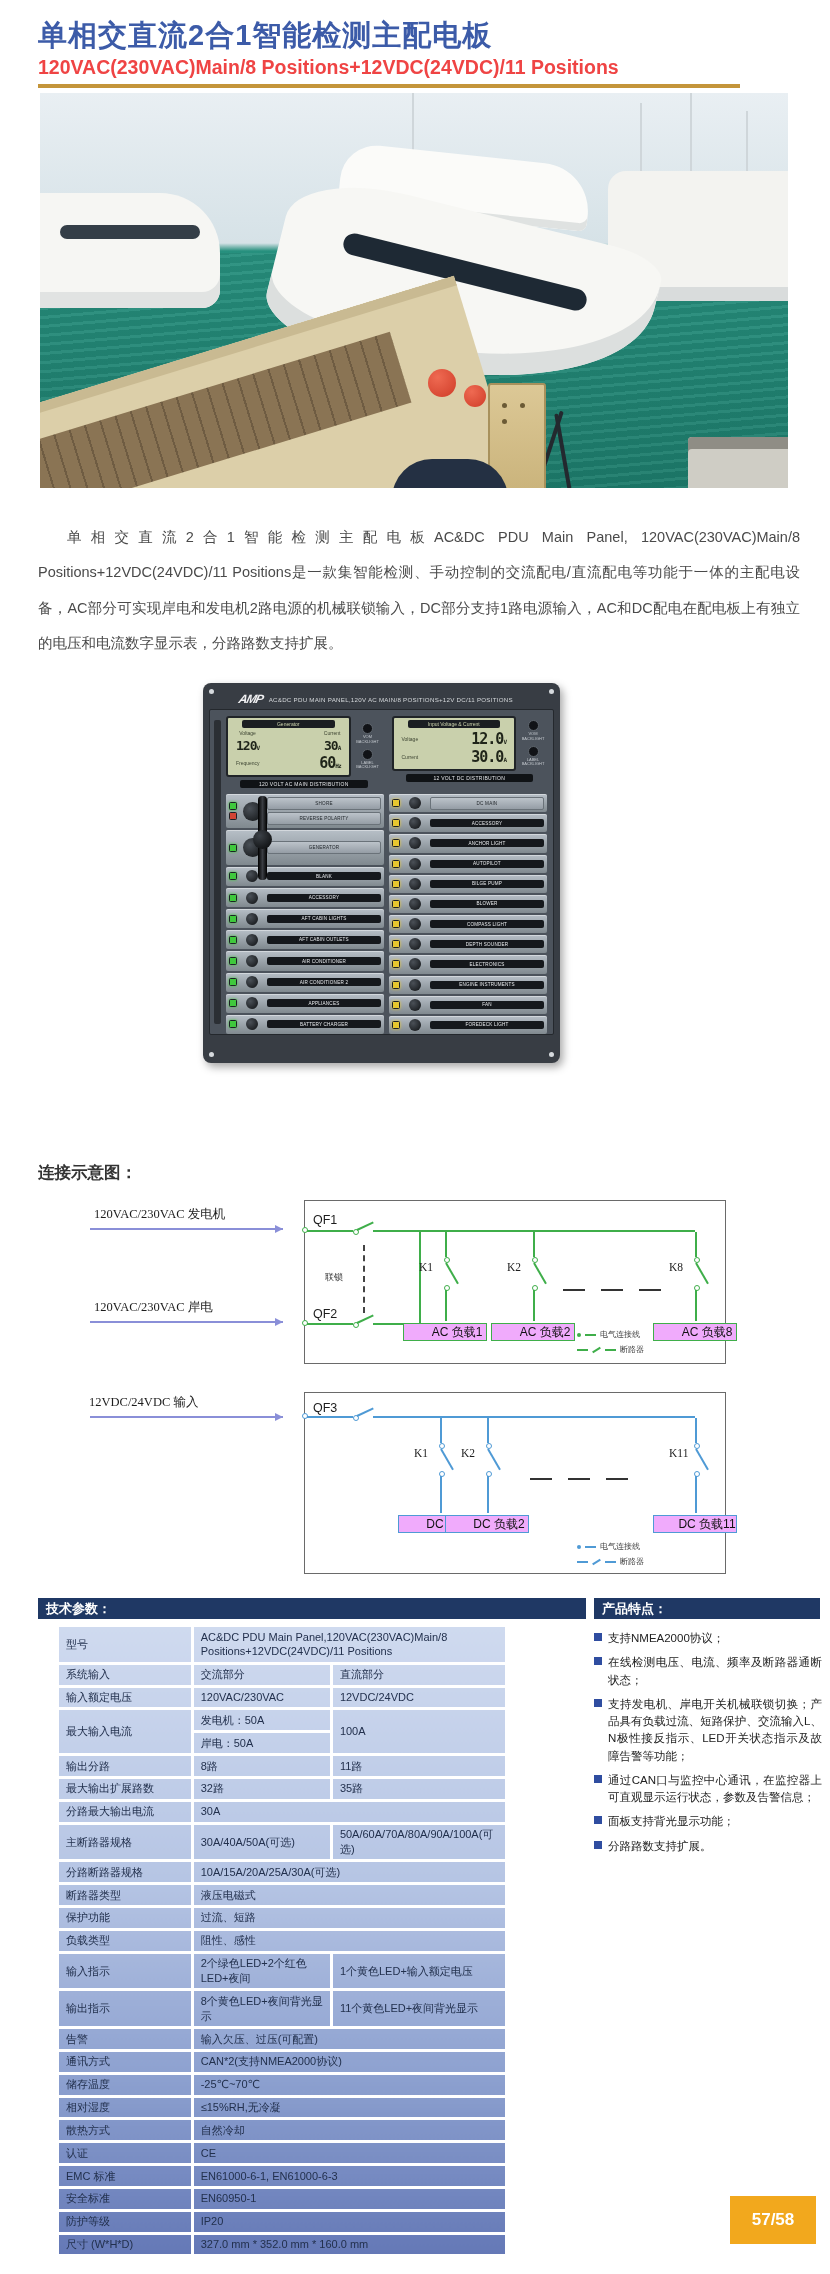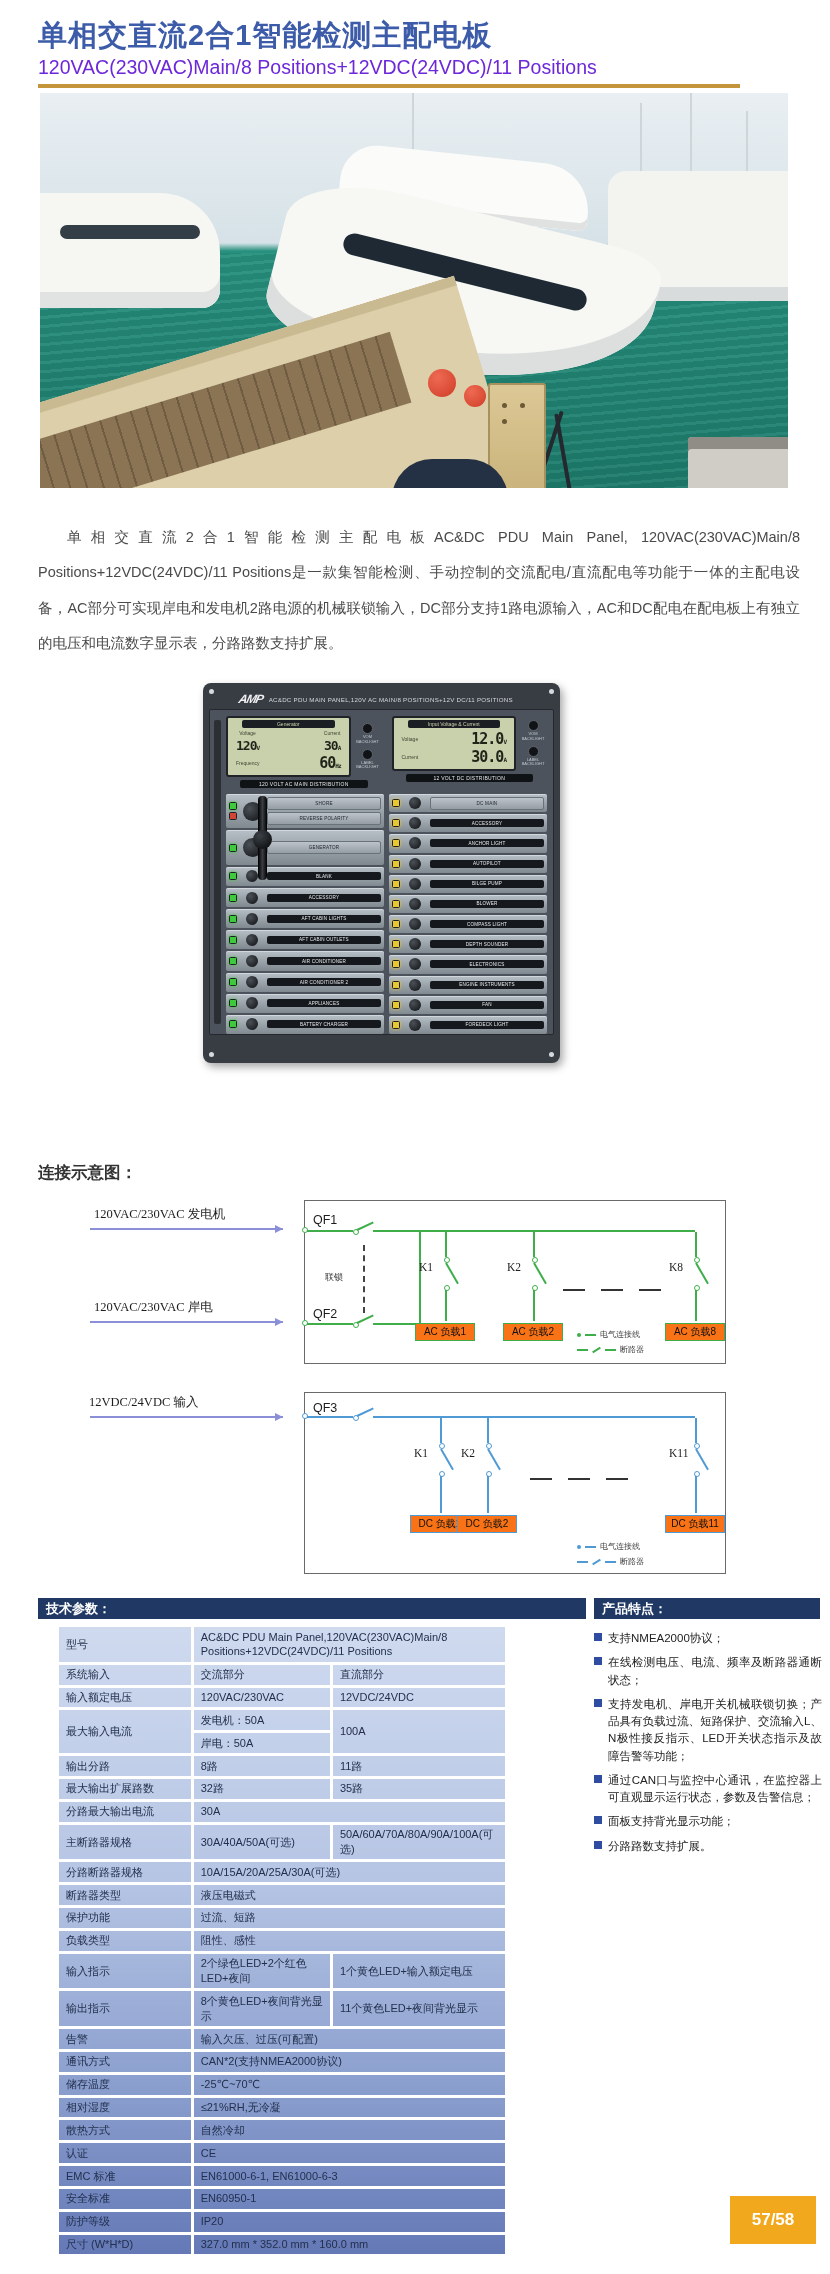--- a/index.html
+++ b/index.html
@@ -1,20 +1,20 @@
 <!DOCTYPE html>
 <html><head>
 <meta charset="utf-8">
 <style>
   html,body{margin:0;padding:0;background:#fff;}
   .page{position:relative;width:830px;height:2274px;background:#fff;overflow:hidden;
         font-family:"Liberation Sans","DejaVu Sans",sans-serif;}
   
   .h1{position:absolute;left:38px;top:16px;font-size:29px;font-weight:bold;color:#3C5BA8;letter-spacing:1px;}
-  .h2{position:absolute;left:38px;top:56px;font-size:19.5px;font-weight:normal;color:#6d28d9;}
+  .h2{position:absolute;left:38px;top:56px;font-size:19.5px;font-weight:bold;color:#ef4444;}
   .rule{position:absolute;left:38px;top:84px;width:702px;height:4px;background:#C4953A;}
   
   .photo{position:absolute;left:40px;top:93px;width:748px;height:395px;overflow:hidden;
          background:linear-gradient(#e9eff3 0%,#d6e2e7 38%,#27907e 40%,#1d7b6b 100%);}
   .photo *{position:absolute;}
   .mast{width:2px;background:#cfd6da;}
   .boatsR{right:-30px;top:78px;width:210px;height:130px;background:#f3f3f0;border-radius:18px 0 0 40px;box-shadow:inset 0 -14px 0 #d9dcdc;}
   .boatL{left:-30px;top:100px;width:210px;height:115px;background:#f6f6f3;border-radius:14px 60px 18px 10px;box-shadow:inset 0 -16px 0 #e1e3e2;}
   .boatLwin{left:20px;top:132px;width:140px;height:14px;background:#343e47;border-radius:8px;}
   .yachtTop{left:300px;top:62px;width:250px;height:64px;background:#fbfbf9;border-radius:36px 48px 8px 8px;box-shadow:inset 0 -8px 0 #dfe2e1;transform:rotate(6deg);}
@@ -90,22 +90,22 @@
   .hwire{position:absolute;height:2px;background:var(--c);}
   .vwire{position:absolute;width:2px;background:var(--c);}
   .term{position:absolute;width:4px;height:4px;border:1.5px solid var(--c);border-radius:50%;background:#fff;}
   .qfblade{position:absolute;width:18px;height:2px;background:var(--c);transform:rotate(-25deg);transform-origin:left center;}
   .kblade{position:absolute;width:2px;height:24px;background:var(--c);transform:rotate(-30deg);transform-origin:top center;}
   .inline{position:absolute;height:2px;background:#8a8fd8;}
   .arrow{position:absolute;width:0;height:0;border-left:8px solid #8a8fd8;border-top:4px solid transparent;border-bottom:4px solid transparent;}
   .inlab{position:absolute;font-size:12.5px;color:#1d1d1d;font-family:Liberation Serif, serif;}
   .qf{position:absolute;font-size:12.5px;color:#1d1d1d;}
   .k{position:absolute;font-size:11.5px;color:#1d1d1d;font-family:"Liberation Serif","DejaVu Serif",serif;}
-  .load{position:absolute;width:58px;height:16px;border:1.5px solid var(--c);background:#f97316;color:#111;
-        font-size:10px;display:flex;align-items:center;justify-content:center;transform:translateX(-50%);}
+  .load{position:absolute;width:58px;height:16px;border:1.5px solid var(--c);background:#f0abfc;color:#111;
+        font-size:12px;display:flex;align-items:center;justify-content:center;transform:translateX(-50%);padding-left:24px;}
   .dash{position:absolute;width:22px;height:2px;background:#333;}
   .ilk{position:absolute;border-left:2px dashed #444;}
   .ilklab{position:absolute;font-size:9px;color:#333;}
   .legend{position:absolute;}
   .lgrow{display:flex;align-items:center;gap:4px;margin-bottom:4px;text-align:center;}
   .lgdot{width:4px;height:4px;border-radius:50%;background:var(--c);}
   .lgline{width:11px;height:2px;background:var(--c);}
   .lgblade{width:9px;height:2px;background:var(--c);transform:rotate(-32deg);}
   .lgtext{font-size:8px;color:#444;}
   
@@ -687,21 +687,21 @@
         <tr>
           <td class="lab">通讯方式</td>
           <td class="val" colspan="2">CAN*2(支持NMEA2000协议)</td>
         </tr>
         <tr>
           <td class="lab">储存温度</td>
           <td class="val" colspan="2">-25℃~70℃</td>
         </tr>
         <tr>
           <td class="lab">相对湿度</td>
-          <td class="val" colspan="2">≤21%RH,无冷凝</td>
+          <td class="val" colspan="2">≤15%RH,无冷凝</td>
         </tr>
         <tr>
           <td class="lab">散热方式</td>
           <td class="val" colspan="2">自然冷却</td>
         </tr>
         <tr>
           <td class="lab">认证</td>
           <td class="val" colspan="2">CE</td>
         </tr>
         <tr>

